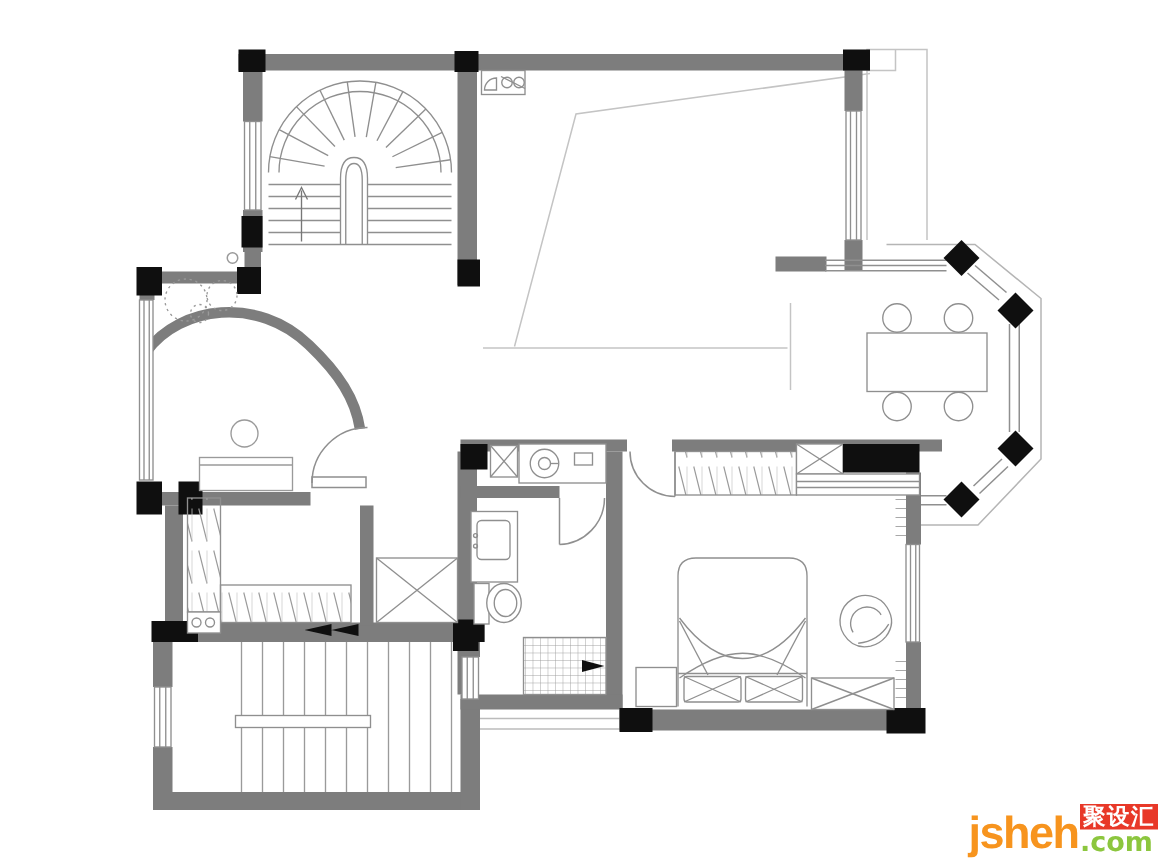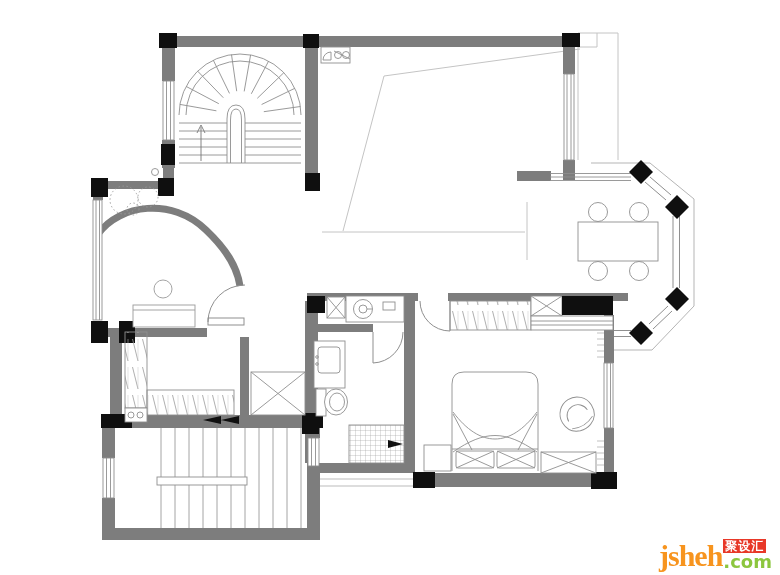--- a/index.html
+++ b/index.html
@@ -1,23 +1,23 @@
 <!DOCTYPE html>
 <html><head>
 <meta charset="utf-8">
 <style>
   html,body{margin:0;padding:0;background:#ffffff;}
   .stage{position:relative;width:780px;height:575px;background:#ffffff;overflow:hidden;
          font-family:"Liberation Sans", sans-serif;}
   .plan-svg{position:absolute;left:0;top:0;}
   .watermark{position:absolute;right:8px;bottom:4px;display:flex;align-items:flex-end;line-height:1;}
   .wm-brand{font-size:30px;font-weight:bold;letter-spacing:-1px;color:#f7941e;
-            font-family:Liberation Serif, serif;}
+            font-family:Liberation Sans, sans-serif;}
   .wm-right{display:flex;flex-direction:column;align-items:flex-start;margin-left:1px;}
-  .wm-badge{background:#e83828;color:#ffffff;font-size:12px;font-weight:bold;
+  .wm-badge{background:#e83828;color:#ffffff;font-size:15px;font-weight:bold;
             padding:1px 2px;letter-spacing:1px;}
   .wm-tld{color:#8cc63e;font-size:18px;font-weight:bold;margin-top:0px;
           font-family:"DejaVu Sans", sans-serif;}
 </style>
 </head>
 <body>
 
 <div class="stage">
 
 <svg class="plan-svg" width="780" height="575" viewBox="0 0 780 575">

